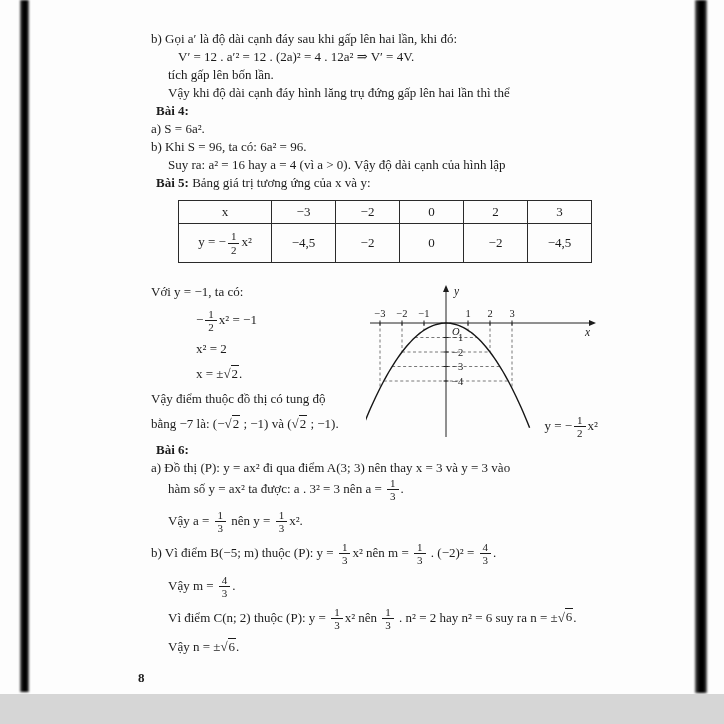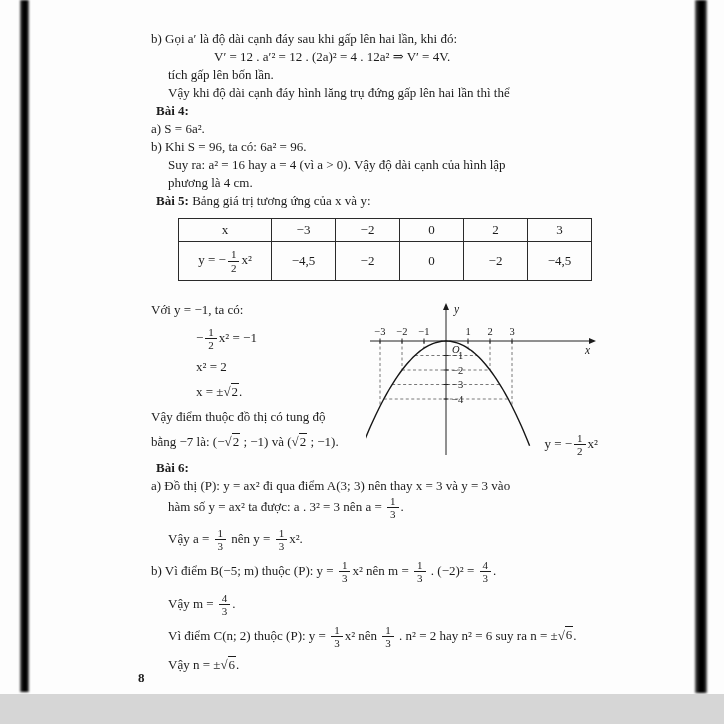--- a/index.html
+++ b/index.html
@@ -7,21 +7,21 @@
          font-family:"Liberation Serif","DejaVu Serif",serif;color:#1c1c1c;}
   .edge{position:absolute;top:0;background:linear-gradient(to right,#5a5a5a,#000 35%,#000 75%,#6a6a6a);
         filter:blur(1.1px);}
   .edge-left{left:20px;width:9px;height:692px;}
   .edge-right{left:695px;width:12px;height:693px;}
   .bottom-strip{position:absolute;left:0;top:694px;width:724px;height:30px;background:#d6d6d6;}
   .content{position:absolute;left:138px;top:30px;width:472px;font-size:13px;}
   .line{line-height:18px;white-space:nowrap;}
   .sp{margin-top:7px;}
   .ind0{margin-left:18px;} .ind1{margin-left:13px;} .ind2{margin-left:30px;}
-  .ind3{margin-left:76px;} .ind4{margin-left:58px;}
+  .ind3{margin-left:40px;} .ind4{margin-left:58px;}
   .bold{font-weight:bold;}
   .frac{display:inline-flex;flex-direction:column;align-items:center;vertical-align:middle;
         line-height:1.1;margin:0 2px;font-size:11px;}
   .frac .fn{padding:0 3px;border-bottom:1px solid currentColor;}
   .frac .fd{padding:0 3px;}
   .rad{white-space:nowrap;}
   .rad .rb{border-top:1px solid currentColor;padding:0 1px;}
   .vtable{border-collapse:collapse;margin:8px 0 10px 40px;}
   .vtable td{border:1px solid #2a2a2a;text-align:center;font-size:13px;padding:0;}
   .vtable tr:first-child td{height:22px;}
@@ -47,21 +47,20 @@
 
     <div>
         <div class="line ind1"><span>b) Gọi a′ là độ dài cạnh đáy sau khi gấp lên hai lần, khi đó:</span></div>
         <div class="line ind3"><span>V′ = 12 . a′² = 12 . (2a)² = 4 . 12a² ⇒ V′ = 4V.</span></div>
         <div class="line ind2"><span>tích gấp lên bốn lần.</span></div>
         <div class="line ind2"><span>Vậy khi độ dài cạnh đáy hình lăng trụ đứng gấp lên hai lần thì thể</span></div>
         <div class="line ind0"><span class="bold">Bài 4:</span></div>
         <div class="line ind1"><span>a) S = 6a².</span></div>
         <div class="line ind1"><span>b) Khi S = 96, ta có: 6a² = 96.</span></div>
         <div class="line ind2"><span>Suy ra: a² = 16 hay a = 4 (vì a &gt; 0). Vậy độ dài cạnh của hình lập</span></div>
-        <div class="line ind2"><span>phương là 4 cm.</span></div>
         <div class="line ind0"><span class="bold">Bài 5:</span><span> Bảng giá trị tương ứng của x và y:</span></div>
       </div>
 
     <table class="vtable">
       <tbody>
         <tr>
           <td class="c0">x</td>
           <td class="cv">−3</td>
           <td class="cv">−2</td>
           <td class="cv">0</td>

